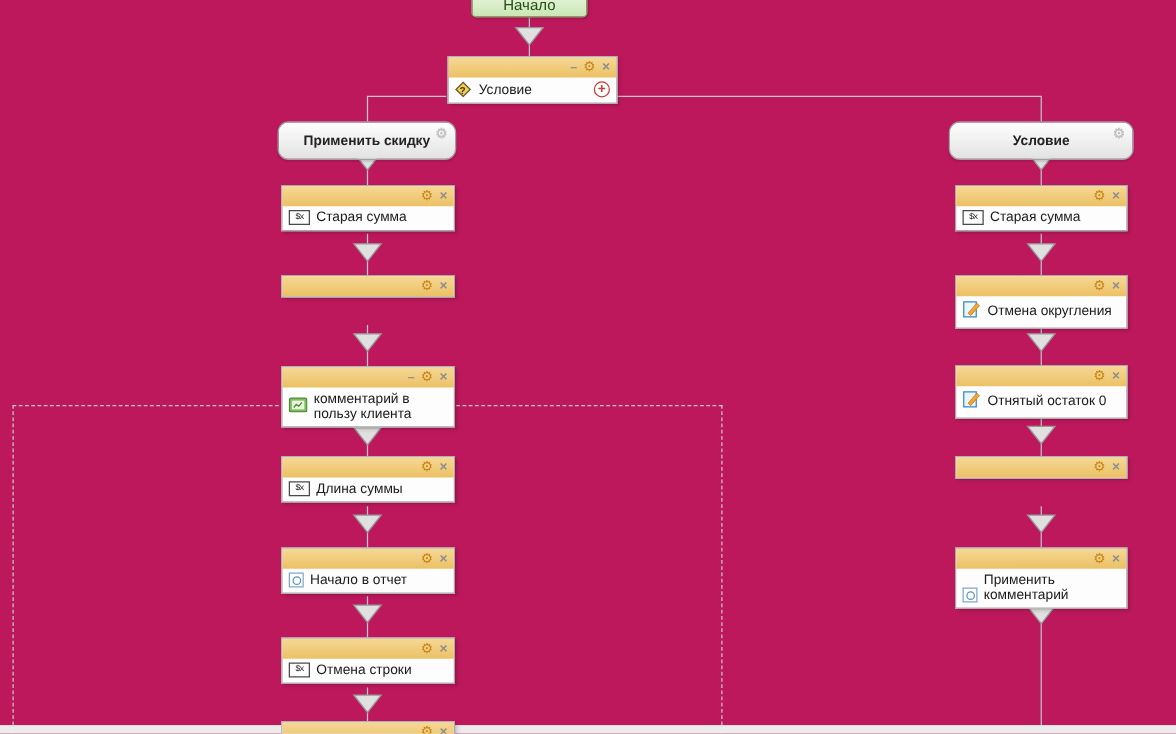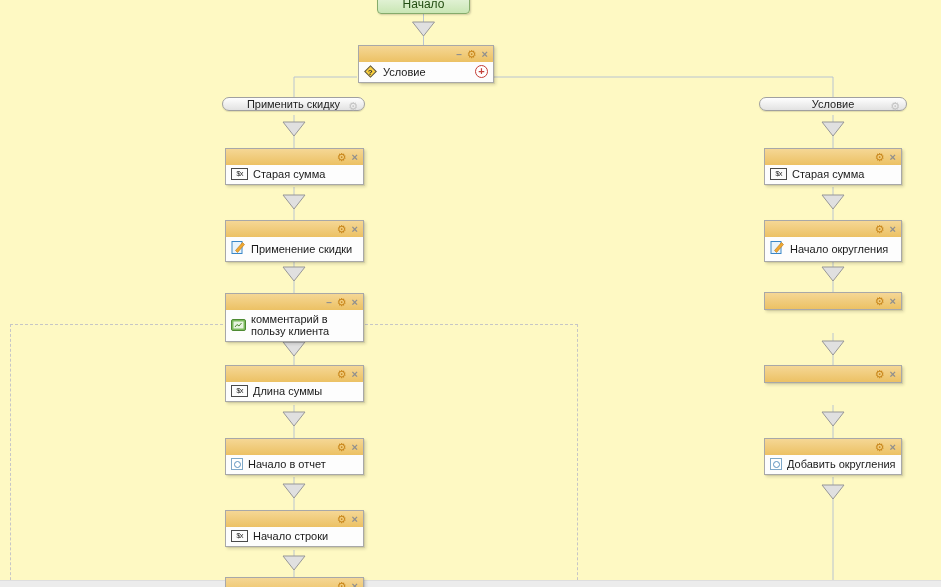--- a/index.html
+++ b/index.html
@@ -1,19 +1,19 @@
 <!DOCTYPE html>
 <html><head>
 <meta charset="utf-8">
 <style>
   * { margin:0; padding:0; box-sizing:border-box; }
   html,body { font-family:"Liberation Sans", sans-serif; }
   #canvas {
     position:relative; width:941px; height:587px;
-    background:#fef9c3; overflow:hidden;
+    background:#be185d; overflow:hidden;
   }
   svg.wires { position:absolute; left:0; top:0; z-index:1; }
   .selection-rect {
     position:absolute; left:10px; top:324px; width:568px; height:276px;
     border:1px dashed #c6c6c6; z-index:0;
   }
   .bottom-strip {
     position:absolute; left:0; top:580px; width:941px; height:7px;
     background:#ececec; border-top:1px solid #dedede; z-index:1;
   }
@@ -66,25 +66,25 @@
   .diamond .q {
     position:absolute; transform:rotate(-45deg); font-size:8px;
     font-weight:bold; color:#333; top:-1px; left:2px;
   }
   .plus-circle {
     width:13px; height:13px; border:1px solid #c43c35; border-radius:50%;
     color:#c4423b; background:#fff; font-size:11px; font-weight:bold;
     text-align:center; line-height:11px; flex:0 0 auto;
   }
   .branch {
-    position:absolute; height:14px; border:1px solid #a0a0a0; border-radius:9px;
+    position:absolute; height:31px; border:1px solid #a0a0a0; border-radius:9px;
     background:linear-gradient(180deg,#fefefe 0%,#e2e2e2 100%);
     box-shadow:0 1px 1px rgba(0,0,0,.12);
     display:flex; align-items:center; justify-content:center;
-    font-size:11px; color:#222; z-index:2;
+    font-size:11px; color:#222; z-index:2;font-weight:bold;
   }
   .branch .branch-gear {
     position:absolute; right:6px; top:2px; color:#c3c3c3; font-size:11px;
   }
 </style>
 </head>
 <body>
 
 <div id="canvas">
 
@@ -153,29 +153,20 @@
       <span class="ic ic-var">$x</span>
       <span class="node-label">Старая сумма</span>
     </div>
   </div>
 
   <div class="node" style="left:225px; top:220px; width:139px;">
     <div class="node-header">
       <span class="hic gear">⚙</span>
       <span class="hic close">×</span>
     </div>
-    <div class="node-body">
-      <span class="ic">
-        <svg width="15" height="15" viewBox="0 0 15 15">
-          <rect x="1" y="1.5" width="10" height="12" fill="#eaf4fb" stroke="#3a87c8"></rect>
-          <path d="M4.5,10.5 L11.5,2.5 L13.5,4.5 L6.5,12.5 Z" fill="#f0a830" stroke="#b97513" stroke-width="0.6"></path>
-        </svg>
-      </span>
-      <span class="node-label">Применение скидки</span>
-    </div>
   </div>
 
   <div class="node" style="left:225px; top:293px; width:139px;">
     <div class="node-header">
       <span class="hic min">–</span>
       <span class="hic gear">⚙</span>
       <span class="hic close">×</span>
     </div>
     <div class="node-body">
       <span class="ic">
@@ -211,21 +202,21 @@
     </div>
   </div>
 
   <div class="node" style="left:225px; top:510px; width:139px;">
     <div class="node-header">
       <span class="hic gear">⚙</span>
       <span class="hic close">×</span>
     </div>
     <div class="node-body">
       <span class="ic ic-var">$x</span>
-      <span class="node-label">Начало строки</span>
+      <span class="node-label">Отмена строки</span>
     </div>
   </div>
 
   <div class="node" style="left:225px; top:577px; width:139px; height:40px;">
     <div class="node-header">
       <span class="hic gear">⚙</span>
       <span class="hic close">×</span>
     </div>
   </div>
 
@@ -245,42 +236,51 @@
       <span class="hic gear">⚙</span>
       <span class="hic close">×</span>
     </div>
     <div class="node-body">
       <span class="ic">
         <svg width="15" height="15" viewBox="0 0 15 15">
           <rect x="1" y="1.5" width="10" height="12" fill="#eaf4fb" stroke="#3a87c8"></rect>
           <path d="M4.5,10.5 L11.5,2.5 L13.5,4.5 L6.5,12.5 Z" fill="#f0a830" stroke="#b97513" stroke-width="0.6"></path>
         </svg>
       </span>
-      <span class="node-label">Начало округления</span>
+      <span class="node-label">Отмена округления</span>
     </div>
   </div>
 
   <div class="node" style="left:764px; top:292px; width:138px;">
     <div class="node-header">
       <span class="hic gear">⚙</span>
       <span class="hic close">×</span>
     </div>
+    <div class="node-body">
+      <span class="ic">
+        <svg width="15" height="15" viewBox="0 0 15 15">
+          <rect x="1" y="1.5" width="10" height="12" fill="#eaf4fb" stroke="#3a87c8"></rect>
+          <path d="M4.5,10.5 L11.5,2.5 L13.5,4.5 L6.5,12.5 Z" fill="#f0a830" stroke="#b97513" stroke-width="0.6"></path>
+        </svg>
+      </span>
+      <span class="node-label">Отнятый остаток 0</span>
+    </div>
   </div>
 
   <div class="node" style="left:764px; top:365px; width:138px;">
     <div class="node-header">
       <span class="hic gear">⚙</span>
       <span class="hic close">×</span>
     </div>
   </div>
 
   <div class="node" style="left:764px; top:438px; width:138px;">
     <div class="node-header">
       <span class="hic gear">⚙</span>
       <span class="hic close">×</span>
     </div>
     <div class="node-body">
       <span class="ic ic-report"></span>
-      <span class="node-label">Добавить округления</span>
+      <span class="node-label">Применить комментарий</span>
     </div>
   </div>
 
 </div>
 
 </body></html>

